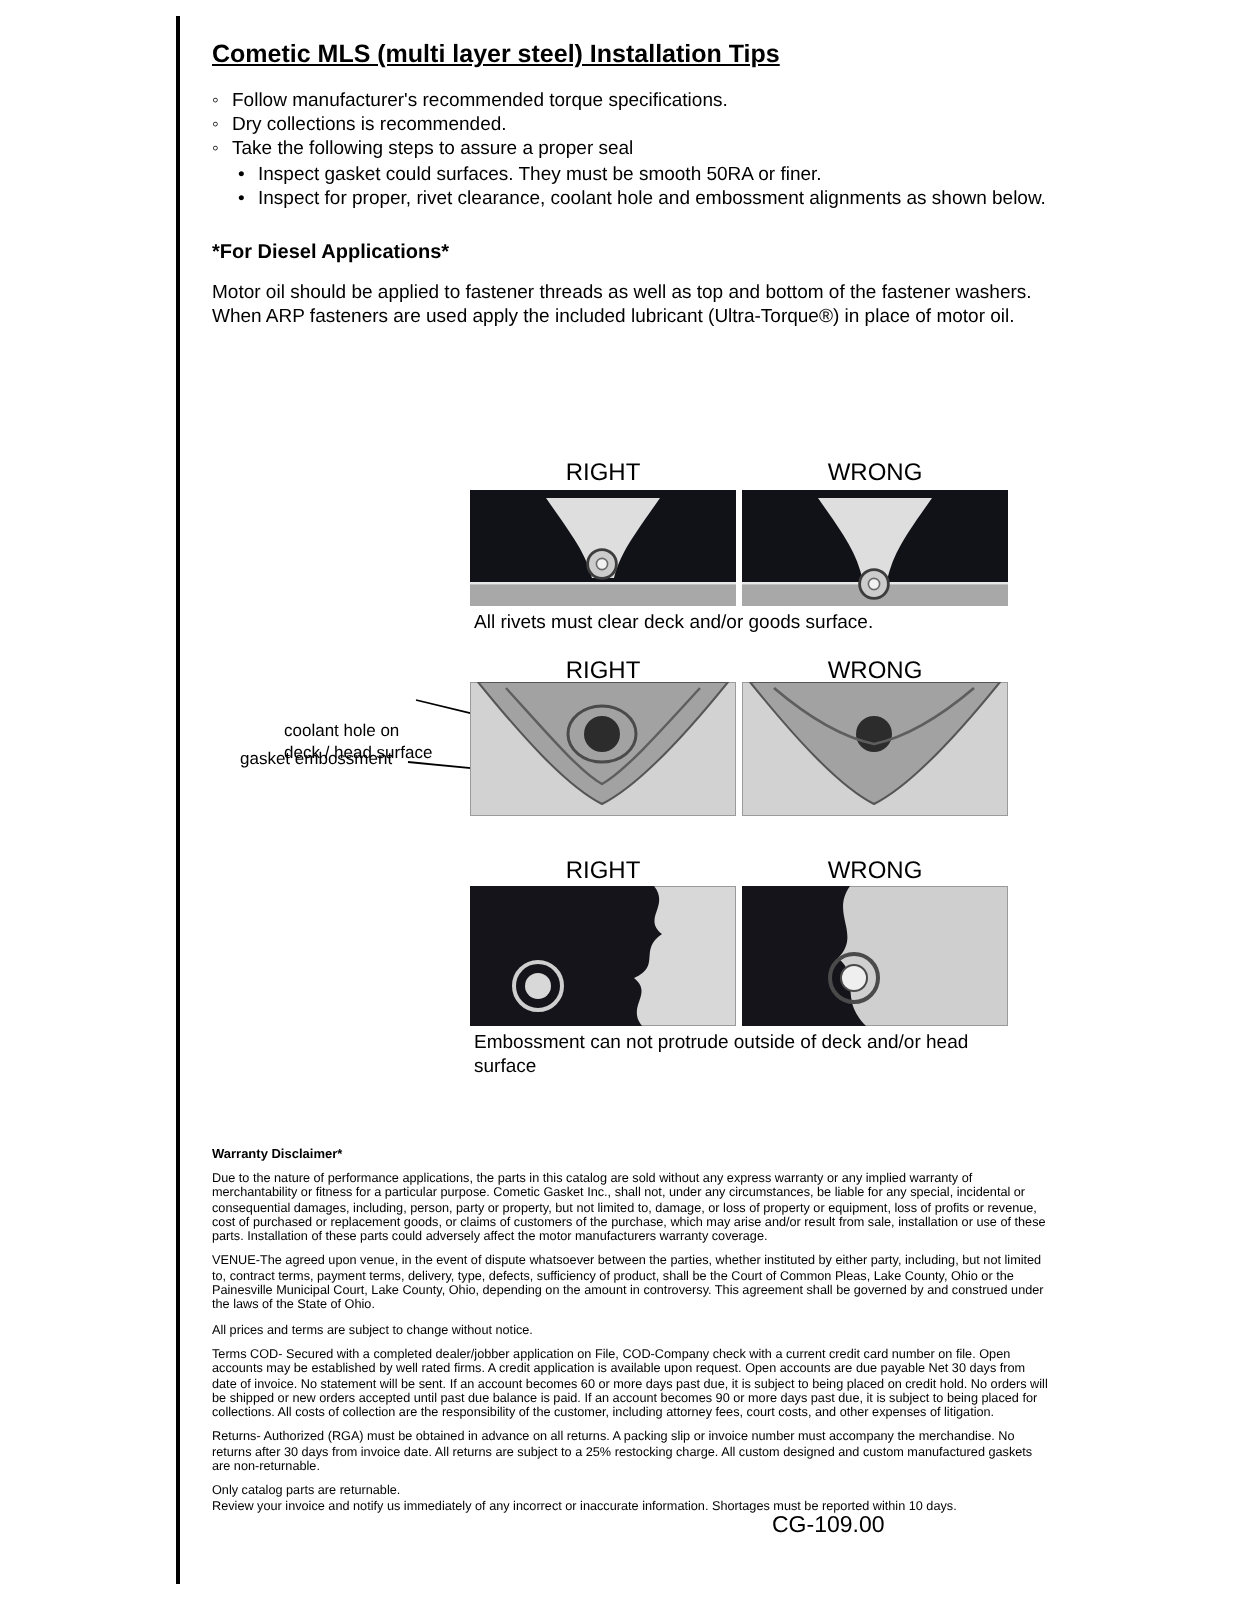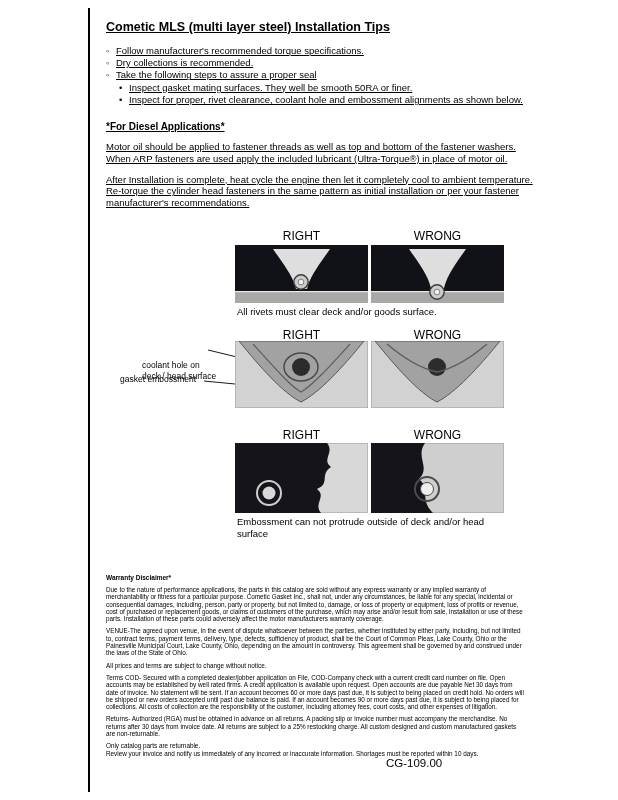--- a/index.html
+++ b/index.html
@@ -1,21 +1,21 @@
 <!DOCTYPE html>
 <html><head>
 <meta charset="utf-8">
 <style>
   * { margin:0; padding:0; box-sizing:border-box; }
   html,body { background:#fff; }
   body { font-family:"Liberation Sans", sans-serif; color:#000; }
   .page { position:relative; width:618px; height:800px; background:#fff; overflow:hidden; }
   .left-rule { position:absolute; left:88px; top:8px; width:2px; height:784px; background:#000; }
 
-  .content { position:absolute; left:106px; top:20px; width:432px;text-decoration:underline; }
+  .content { position:absolute; left:106px; top:20px; width:432px; }
   .title { font-size:12.5px; font-weight:bold; text-decoration:underline; margin-bottom:11px; }
   .bullet { position:relative; padding-left:10px; font-size:9.5px; line-height:12.2px; }
   .bullet::before { content:"◦"; position:absolute; left:0; top:0; }
   .sub-bullet { position:relative; margin-left:13px; padding-left:10px; font-size:9.5px; line-height:12.2px; }
   .sub-bullet::before { content:"•"; position:absolute; left:0; top:0; }
   .diesel-heading { font-size:10px; font-weight:bold; margin-top:15px; margin-bottom:9px; }
   .para { font-size:9.5px; line-height:11.8px; margin-bottom:9px; }
   .note { font-size:9.5px; margin-top:1px; }
 
   .diag-label { position:absolute; width:133px; text-align:center; font-size:12px; }
@@ -36,26 +36,25 @@
 
 <div class="page">
   <div class="left-rule"></div>
 
   <div class="content">
     <h1 class="title">Cometic MLS (multi layer steel) Installation Tips</h1>
 
     <div class="bullet">Follow manufacturer's recommended torque specifications.</div>
     <div class="bullet">Dry collections is recommended.</div>
     <div class="bullet">Take the following steps to assure a proper seal</div>
-    <div class="sub-bullet">Inspect gasket mating surfaces.  They well be smooth 50RA or finer.</div>
+    <div class="sub-bullet">Inspect gasket could surfaces.  They must be smooth 50RA or finer.</div>
     <div class="sub-bullet">Inspect for proper, rivet clearance, coolant hole and embossment alignments as shown below.</div>
 
     <h2 class="diesel-heading">*For Diesel Applications*</h2>
     <p class="para">Motor oil should be applied to fastener threads as well as top and bottom of the fastener washers. When ARP fasteners are used apply the included lubricant (Ultra-Torque®) in place of motor oil.</p>
-    <p class="para">After Installation is complete, heat cycle the engine then let it completely cool to ambient temperature. Re-torque the cylinder head fasteners in the same pattern as initial installation or per your fastener manufacturer's recommendations.</p>
   </div>
 
   <div class="diag-label" style="left:235px; top:229px;">RIGHT</div>
   <div class="diag-label" style="left:371px; top:229px;">WRONG</div>
 
   <div class="fig" style="left:235px; top:245px; height:58px;">
     <svg viewBox="0 0 133 58" preserveAspectRatio="none">
       <rect width="133" height="58" fill="#111118"></rect>
       <path d="M38,4 C52,24 58,32 61,44 L72,44 C75,32 81,24 95,4 Z" fill="#dedede"></path>
       <rect y="46" width="133" height="12" fill="#a8a8a8"></rect>

